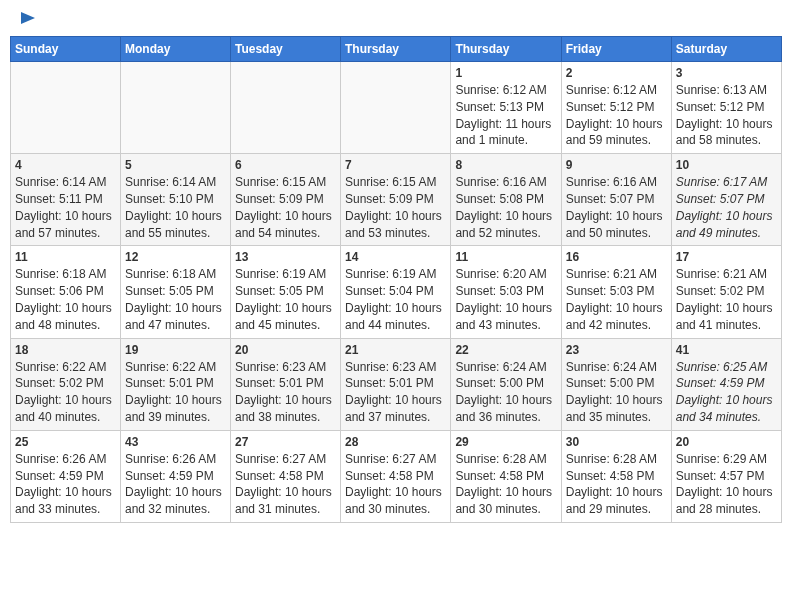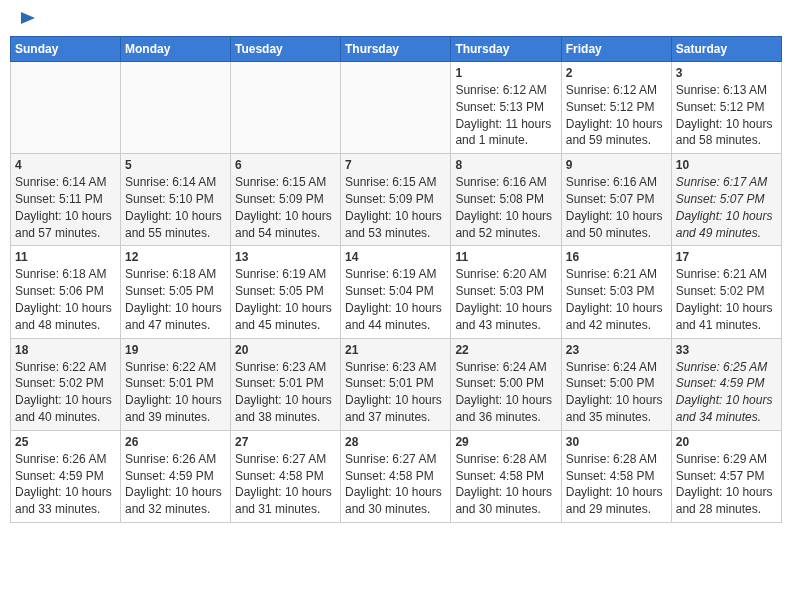--- a/index.html
+++ b/index.html
@@ -289,37 +289,37 @@
 and 36 minutes.</div>
         </td>
         <td>
           <div class="day-number">23</div>
           <div class="day-info" style="white-space: pre-line;">Sunrise: 6:24 AM
 Sunset: 5:00 PM
 Daylight: 10 hours
 and 35 minutes.</div>
         </td>
         <td>
-          <div class="day-number">33</div>
+          <div class="day-number">41</div>
           <div class="day-info" style="white-space: pre-line; font-style: italic;">Sunrise: 6:25 AM
 Sunset: 4:59 PM
 Daylight: 10 hours
 and 34 minutes.</div>
         </td>
       </tr>
       <tr>
         <td>
           <div class="day-number">25</div>
           <div class="day-info" style="white-space: pre-line;">Sunrise: 6:26 AM
 Sunset: 4:59 PM
 Daylight: 10 hours
 and 33 minutes.</div>
         </td>
         <td>
-          <div class="day-number">26</div>
+          <div class="day-number">43</div>
           <div class="day-info" style="white-space: pre-line;">Sunrise: 6:26 AM
 Sunset: 4:59 PM
 Daylight: 10 hours
 and 32 minutes.</div>
         </td>
         <td>
           <div class="day-number">27</div>
           <div class="day-info" style="white-space: pre-line;">Sunrise: 6:27 AM
 Sunset: 4:58 PM
 Daylight: 10 hours

